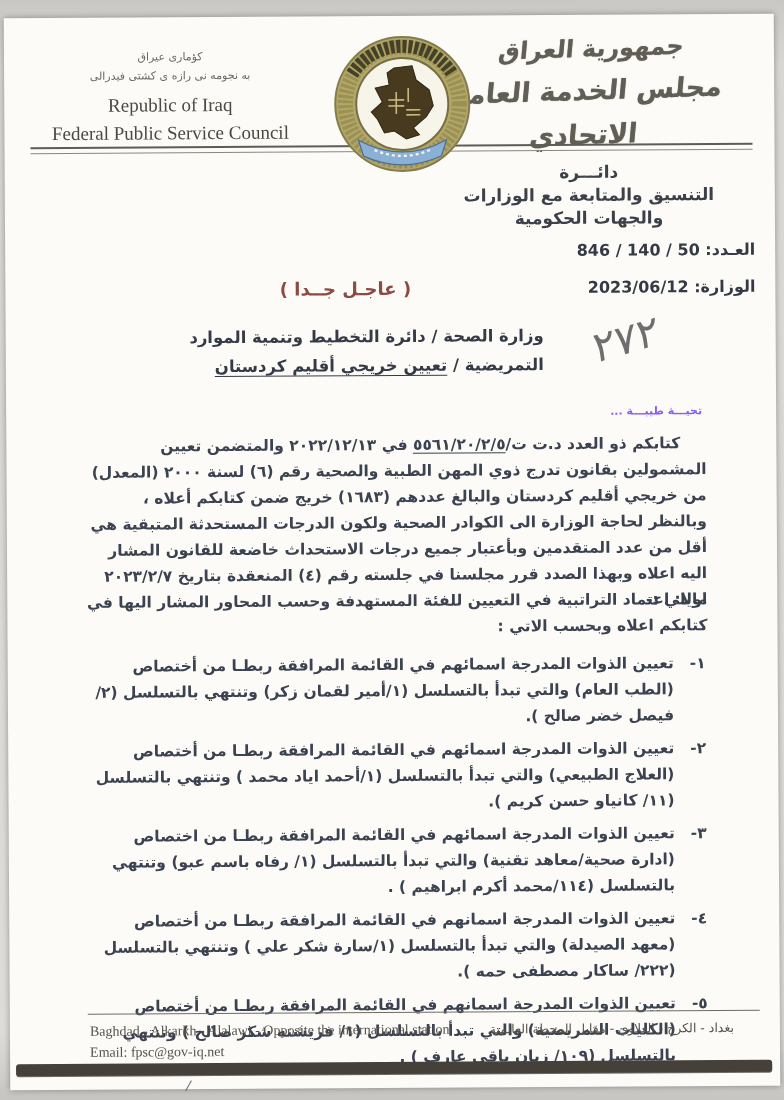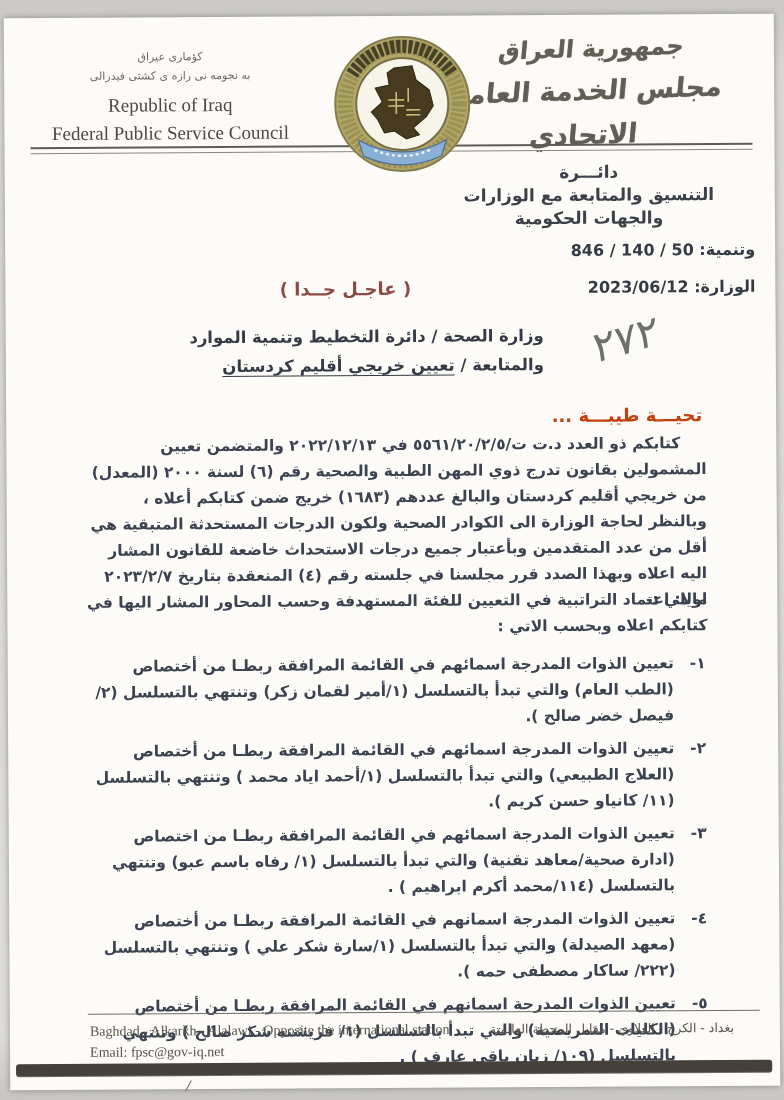--- a/index.html
+++ b/index.html
@@ -33,25 +33,25 @@
         font-weight:700;color:#343a44;font-size:16px;line-height:20px;}
   .meta .row{margin-bottom:17px;}
   .urgent{left:222px;top:262px;width:236px;text-align:center;direction:rtl;
           font-weight:700;font-size:18px;letter-spacing:1px;}
   .addr{right:232px;top:306px;width:430px;direction:rtl;text-align:right;
         font-weight:700;color:#353b46;font-size:16.5px;line-height:29px;}
   .addr .subj-v{text-decoration:underline;text-underline-offset:4px;}
   .handnum{left:586px;top:300px;font-size:42px;color:#565656;direction:rtl;
            transform:rotate(-16deg) skewX(-10deg);letter-spacing:10px;font-weight:400;opacity:.85;}
   
-  .greet{right:74px;top:390px;direction:rtl;font-weight:700;color:#c2410c;font-size:18px;}
+  .greet{right:74px;top:390px;direction:rtl;font-weight:700;color:#8b5cf6;font-size:11px;}
   .para{left:78px;top:416px;width:622px;direction:rtl;text-align:right;
         font-weight:700;color:#3b4250;font-size:15.5px;line-height:26px;}
   .para.indent{text-indent:26px;}
-  .u{text-underline-offset:3px;}
+  .u{text-decoration:underline;text-underline-offset:3px;}
   .first{left:78px;top:572px;width:622px;direction:rtl;text-align:right;
          font-weight:700;color:#3b4250;font-size:15.5px;line-height:26px;}
   .list{left:78px;top:636px;width:622px;direction:rtl;color:#3b4250;font-weight:700;
         font-size:15.5px;line-height:26px;}
   .item{position:relative;padding-right:34px;margin-bottom:7px;text-align:right;}
   .item .num{position:absolute;right:2px;top:0;}
   
   .f-rule{left:78px;top:996px;width:672px;height:1px;background:#6e6b64;}
   .f-en{left:80px;top:1003px;width:430px;font-family:"Liberation Serif","DejaVu Serif",serif;
         font-size:14px;line-height:21px;color:#55524b;}
@@ -100,35 +100,35 @@
   </div>
 
   <div class="abs dept">
     <div>دائـــرة</div>
     <div>التنسيق والمتابعة مع الوزارات</div>
     <div>والجهات الحكومية</div>
   </div>
 
   <div class="abs meta">
     <div class="row">
-      <span>وتنمية:</span>
+      <span>العـدد:</span>
       <span>50 / 140 / 846</span>
     </div>
     <div class="row">
       <span>الوزارة:</span>
       <span>2023/06/12</span>
     </div>
   </div>
 
   <div class="abs urgent" style="color:#8d4a40;">( عاجـل جــدا )</div>
 
   <div class="abs addr">
     <div>وزارة الصحة / دائرة التخطيط وتنمية الموارد</div>
     <div>
-      <span>والمتابعة / </span><span class="subj-v">تعيين خريجي أقليم كردستان</span>
+      <span>التمريضية / </span><span class="subj-v">تعيين خريجي أقليم كردستان</span>
     </div>
   </div>
 
   <div class="abs handnum">٢٧٢</div>
 
   <div class="abs greet">تحيـــة طيبـــة ...</div>
 
   <div class="abs para indent">
     <span>كتابكم ذو العدد  د.ت ت/</span><span class="u">٥٥٦١/٢٠/٢/٥</span><span> في ٢٠٢٢/١٢/١٣  والمتضمن تعيين المشمولين بقانون تدرج ذوي المهن الطبية والصحية رقم (٦) لسنة ٢٠٠٠ (المعدل) من خريجي أقليم كردستان والبالغ عددهم (١٦٨٣) خريج ضمن كتابكم أعلاه ، وبالنظر لحاجة الوزارة الى الكوادر الصحية ولكون الدرجات المستحدثة المتبقية هي أقل من عدد المتقدمين وبأعتبار جميع درجات الاستحداث خاضعة للقانون المشار اليه اعلاه وبهذا الصدد قرر مجلسنا في جلسته رقم (٤) المنعقدة بتاريخ ٢٠٢٣/٢/٧ مايلي :-</span>
   </div>

